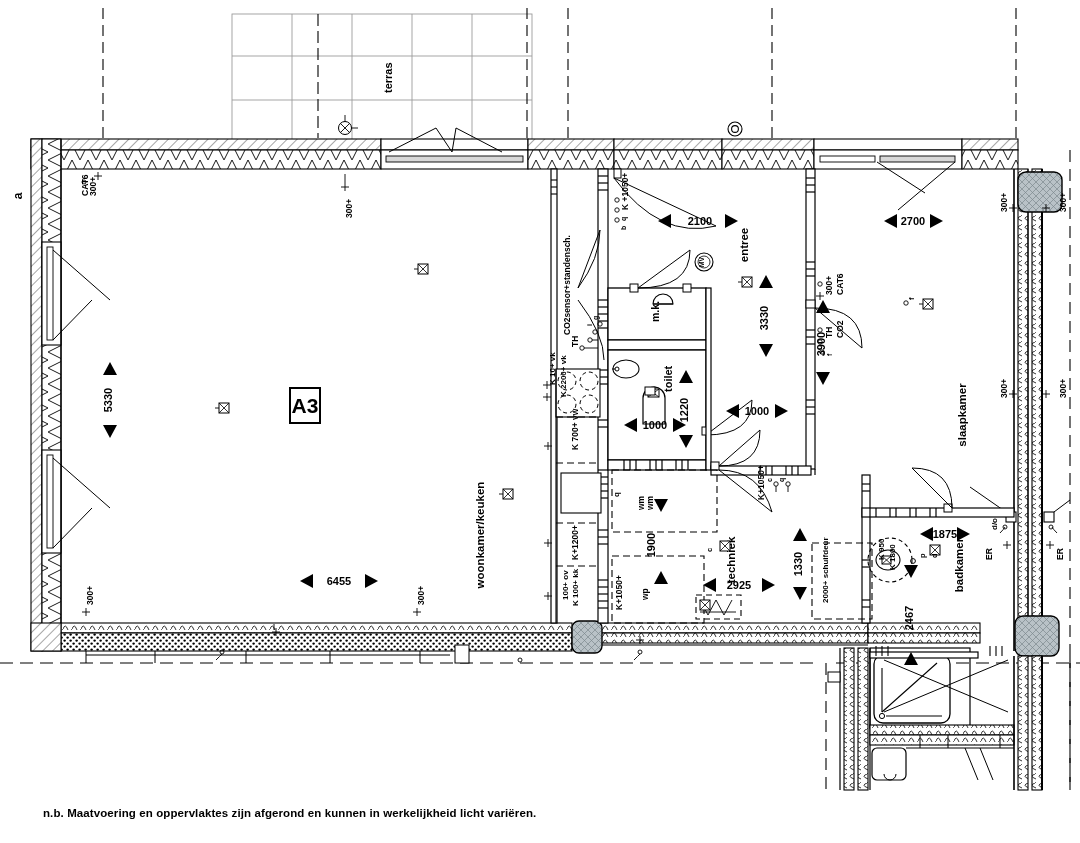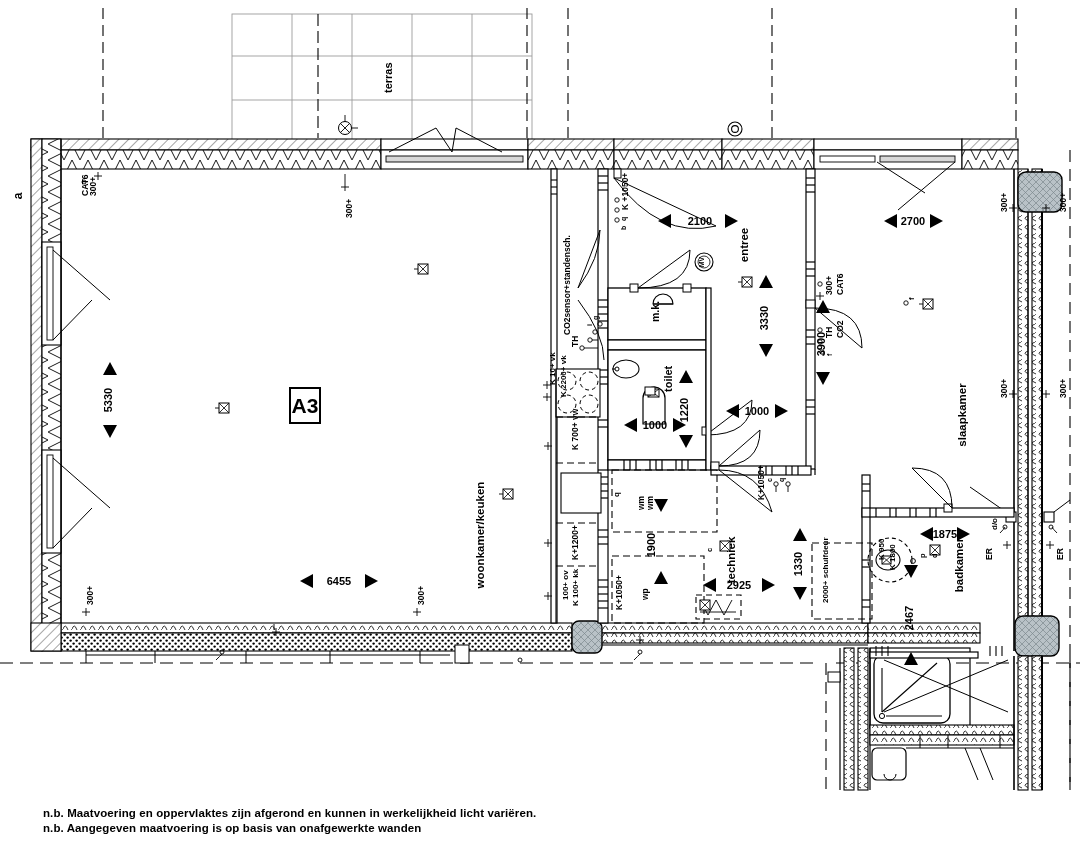--- a/index.html
+++ b/index.html
@@ -840,14 +840,13 @@
     <path d="M578 288 Q 600 258 600 230"></path>
     <line x1="578" y1="288" x2="600" y2="230"></line>
     <path d="M578 300 Q 604 334 604 360"></path>
   </g>
 
 </svg>
 </div>
 
 <div class="note">
   <div>n.b. Maatvoering en oppervlaktes zijn afgerond en kunnen in werkelijkheid licht variëren.</div>
-  <div>n.b. Aangegeven maatvoering is op basis van onafgewerkte wanden</div>
 </div>
 
 </body></html>

